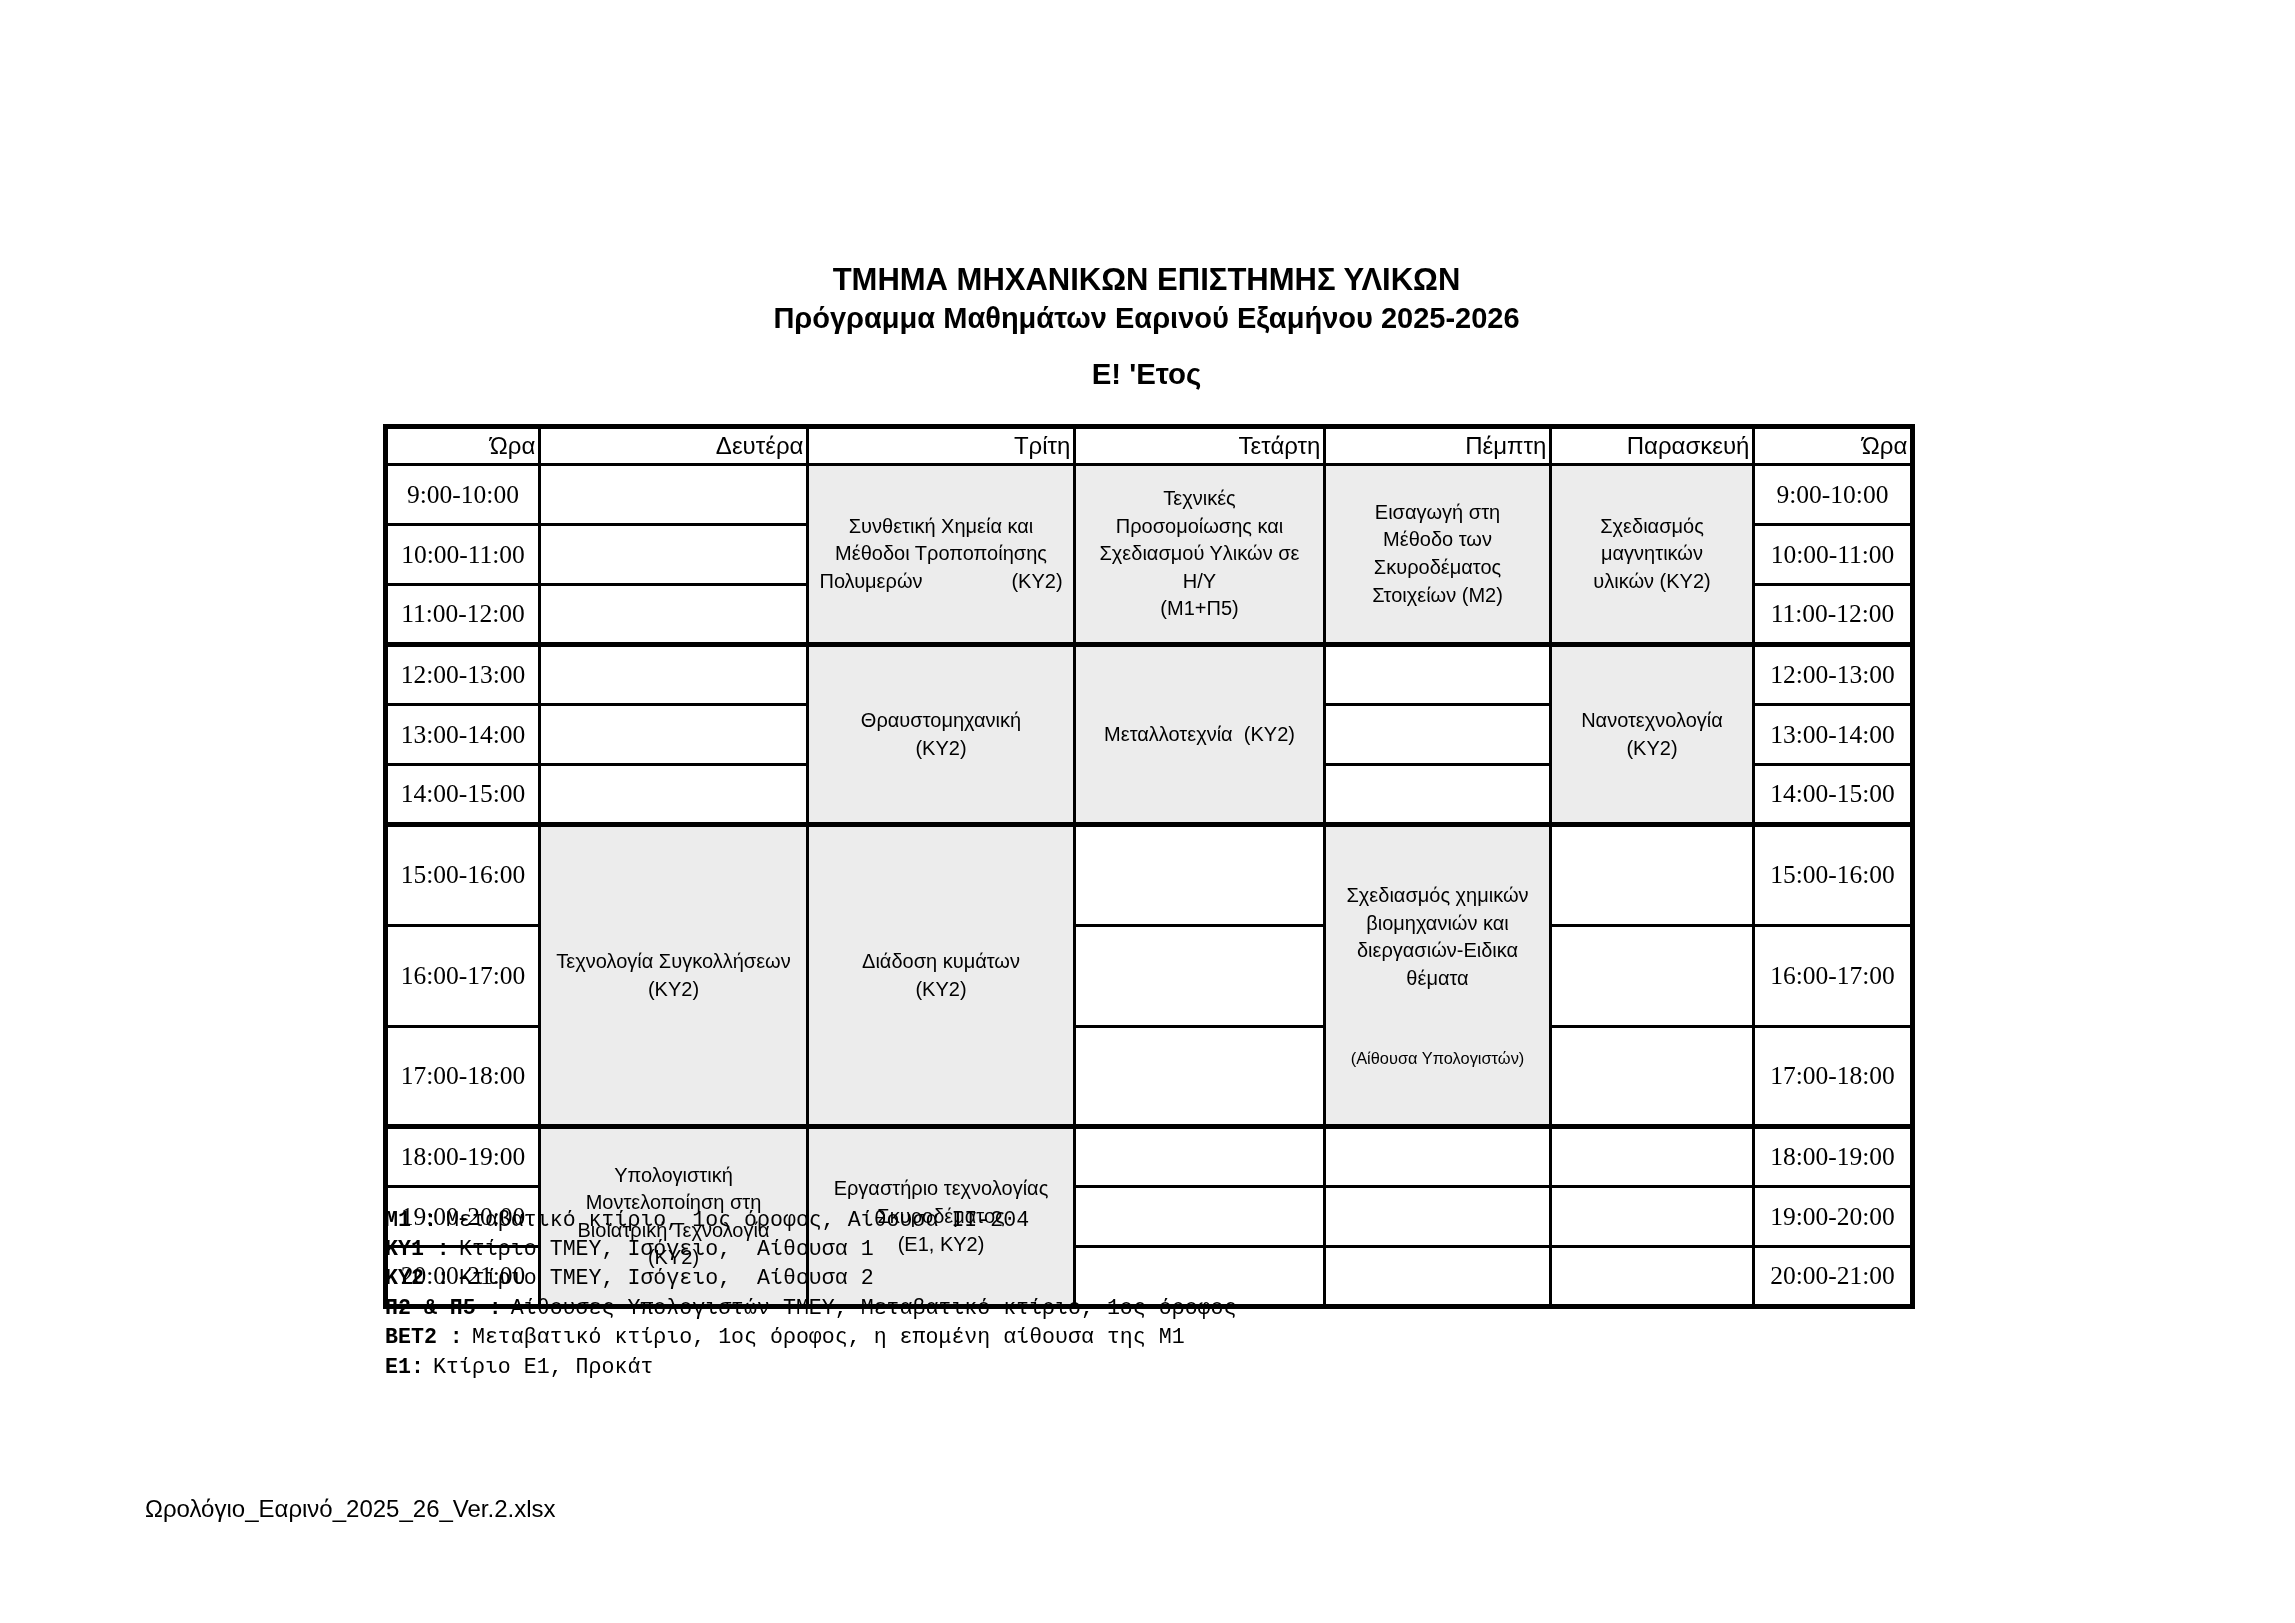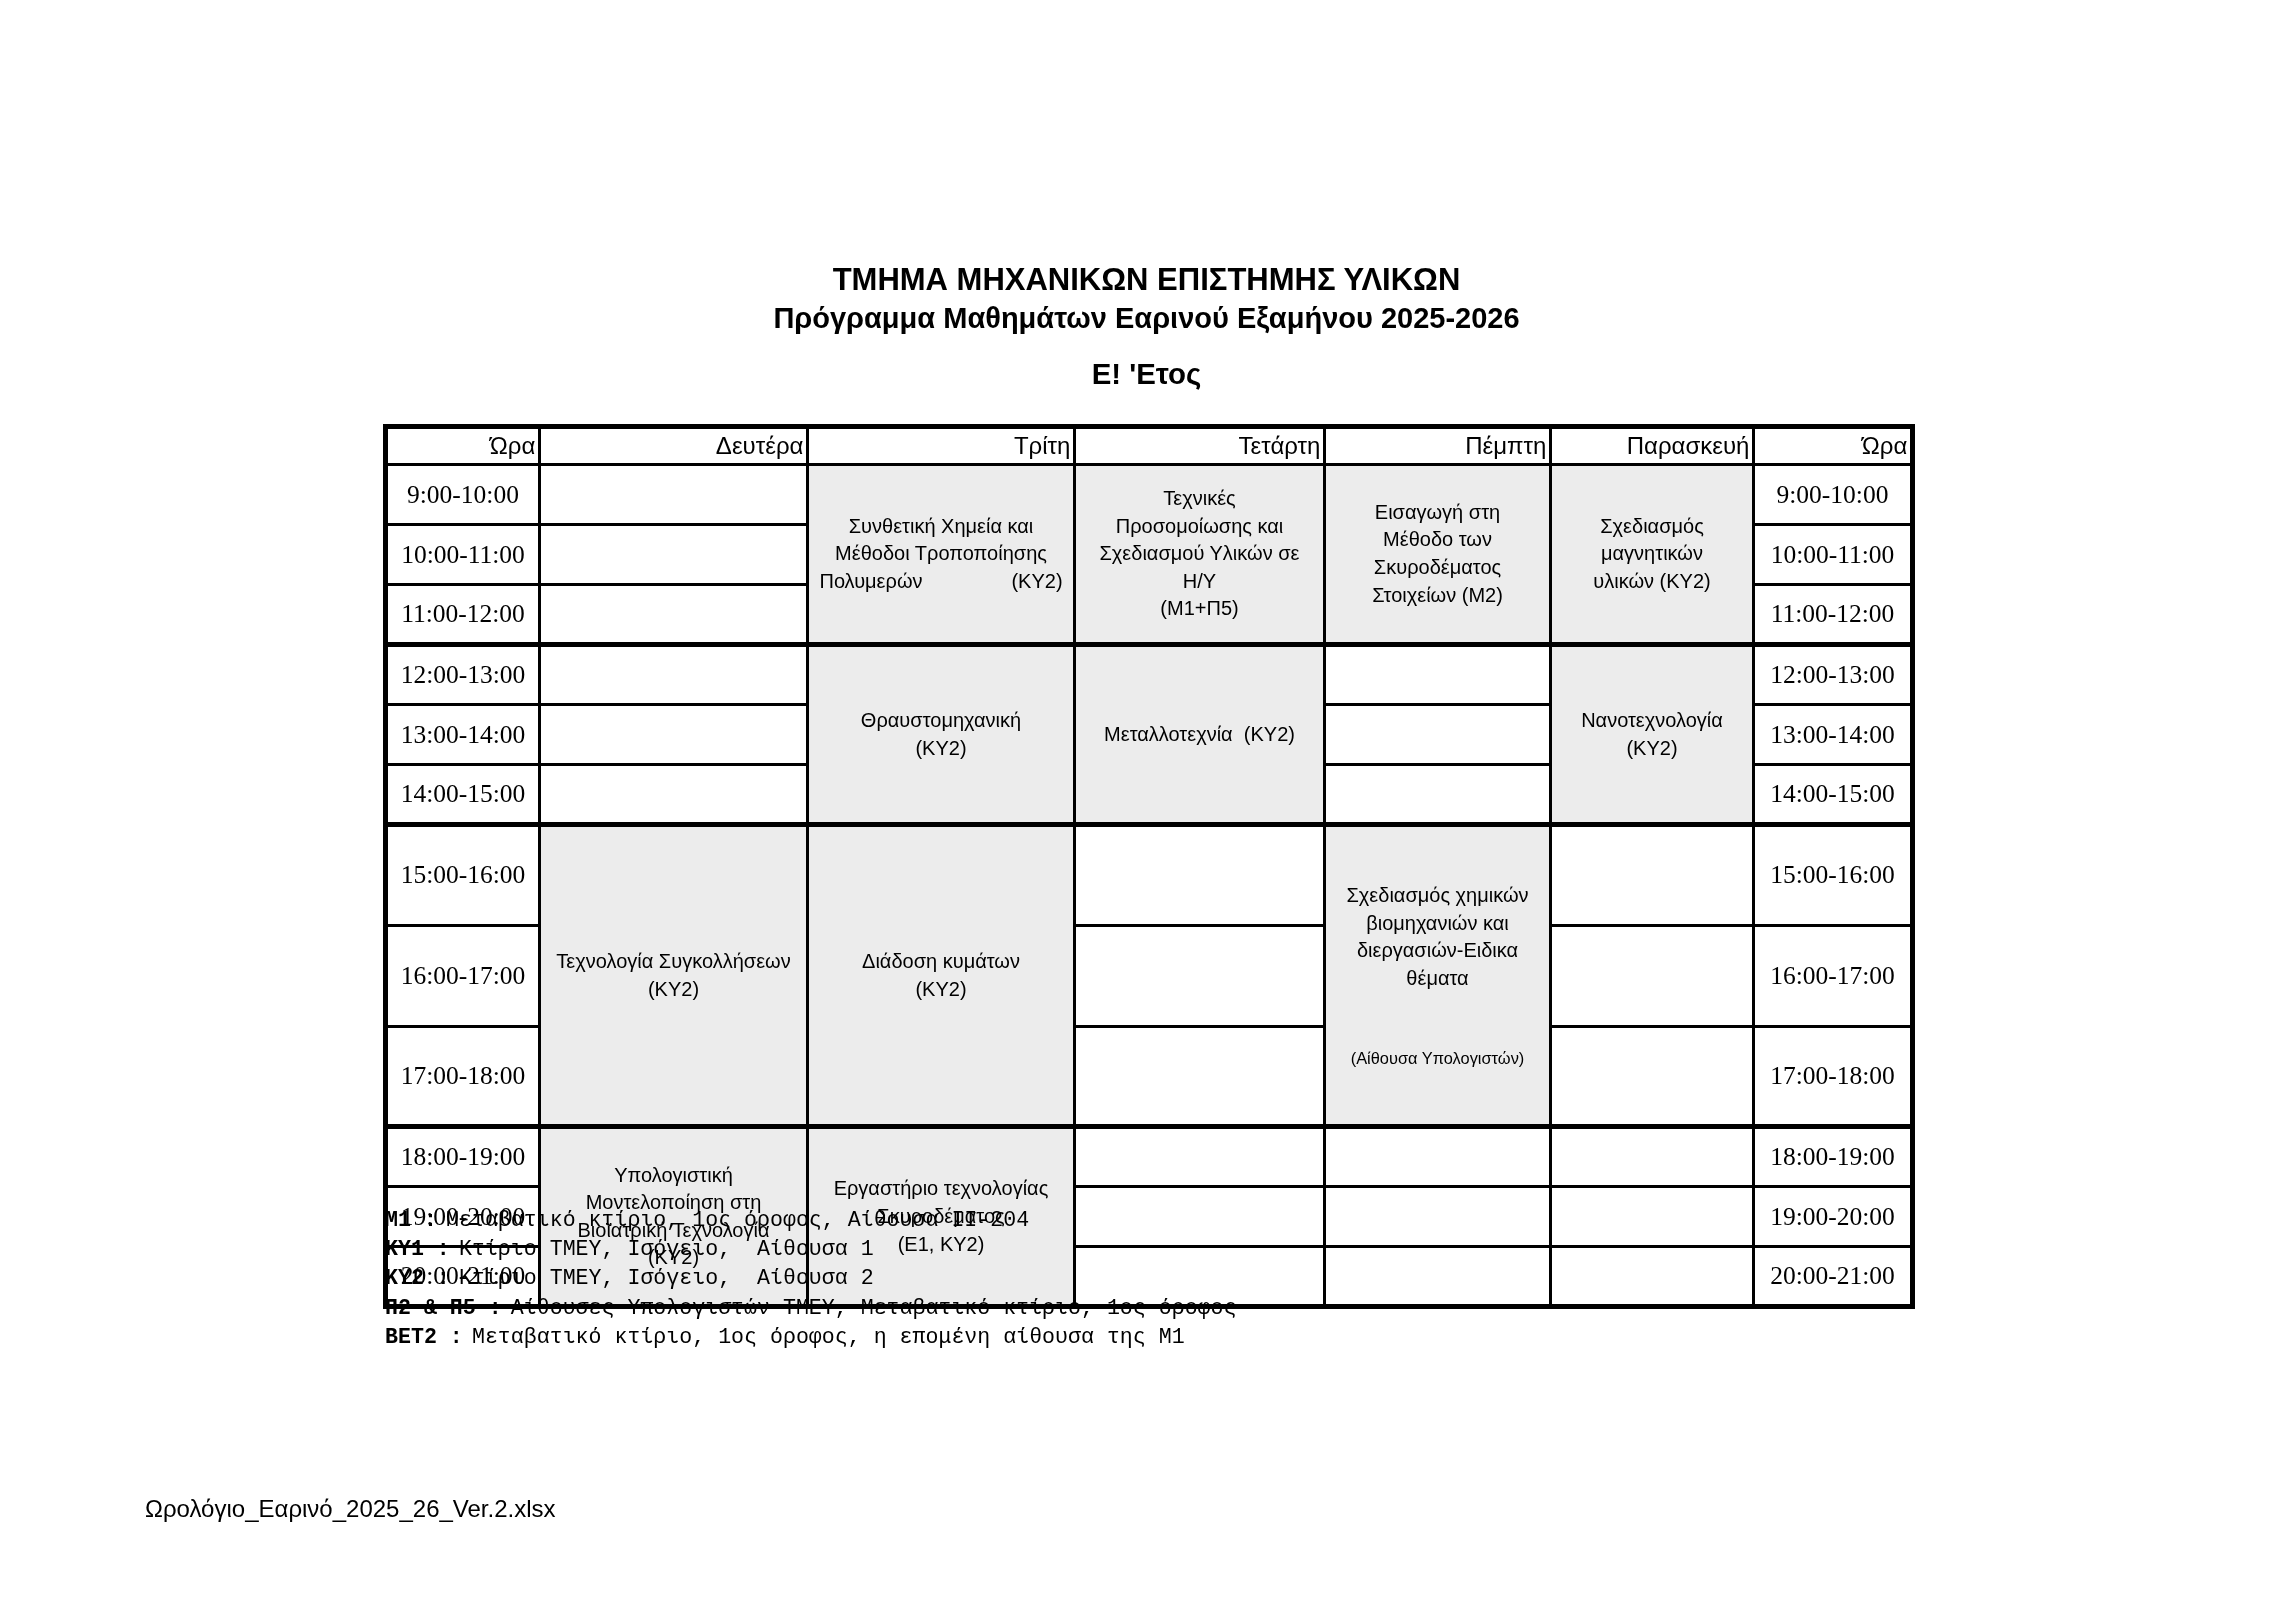--- a/index.html
+++ b/index.html
@@ -202,16 +202,20 @@
     <span class="ltext">Κτίριο ΤΜΕΥ, Ισόγειο,  Αίθουσα 2</span>
   </div>
   <div class="lline">
     <span class="lkey">Π2 &amp; Π5 :</span>
     <span class="ltext">Αίθουσες Υπολογιστών ΤΜΕΥ, Μεταβατικό κτίριο, 1ος όροφος</span>
   </div>
   <div class="lline">
     <span class="lkey">ΒΕΤ2 :</span>
     <span class="ltext">Μεταβατικό κτίριο, 1ος όροφος, η επομένη αίθουσα της Μ1</span>
   </div>
+  <div class="lline">
+    <span class="lkey">Ε1:</span>
+    <span class="ltext">Κτίριο Ε1, Προκάτ</span>
+  </div>
 </div>
 
 <div class="footer">Ωρολόγιο_Εαρινό_2025_26_Ver.2.xlsx</div>
 
 
 </body></html>

